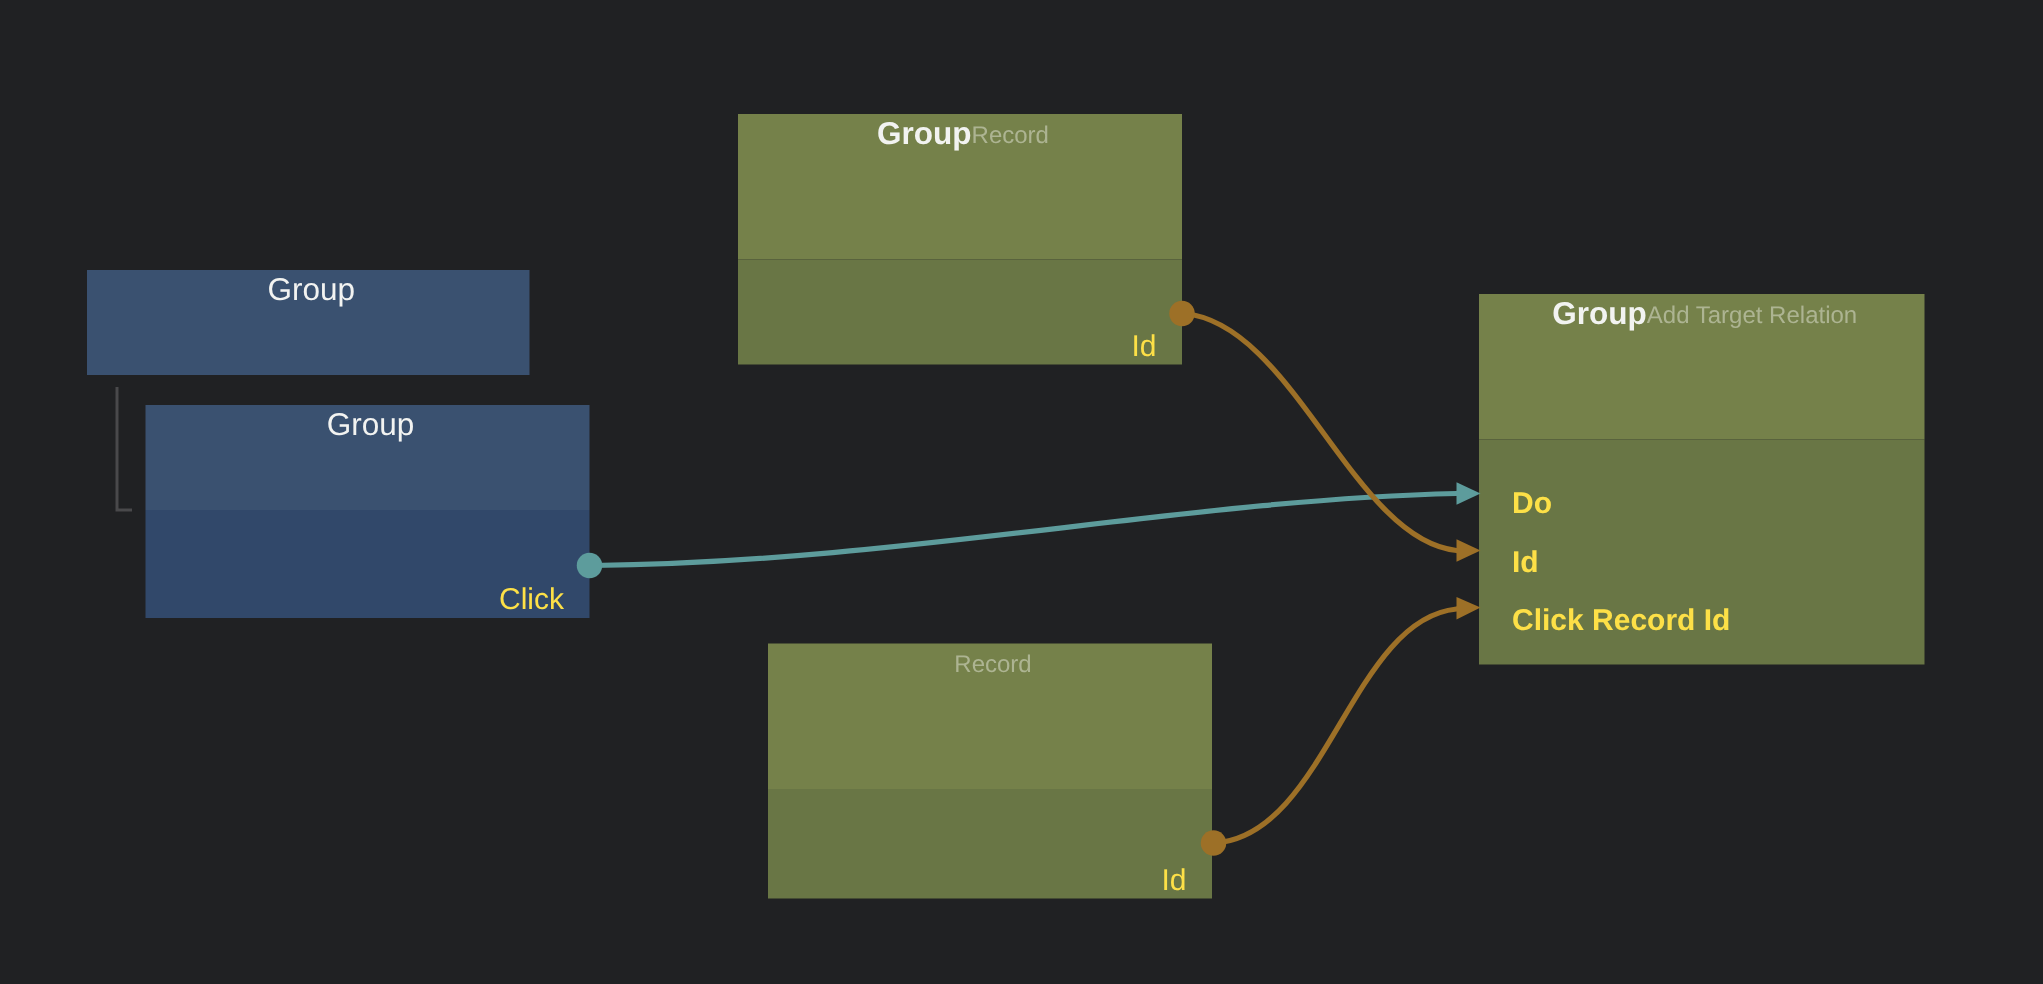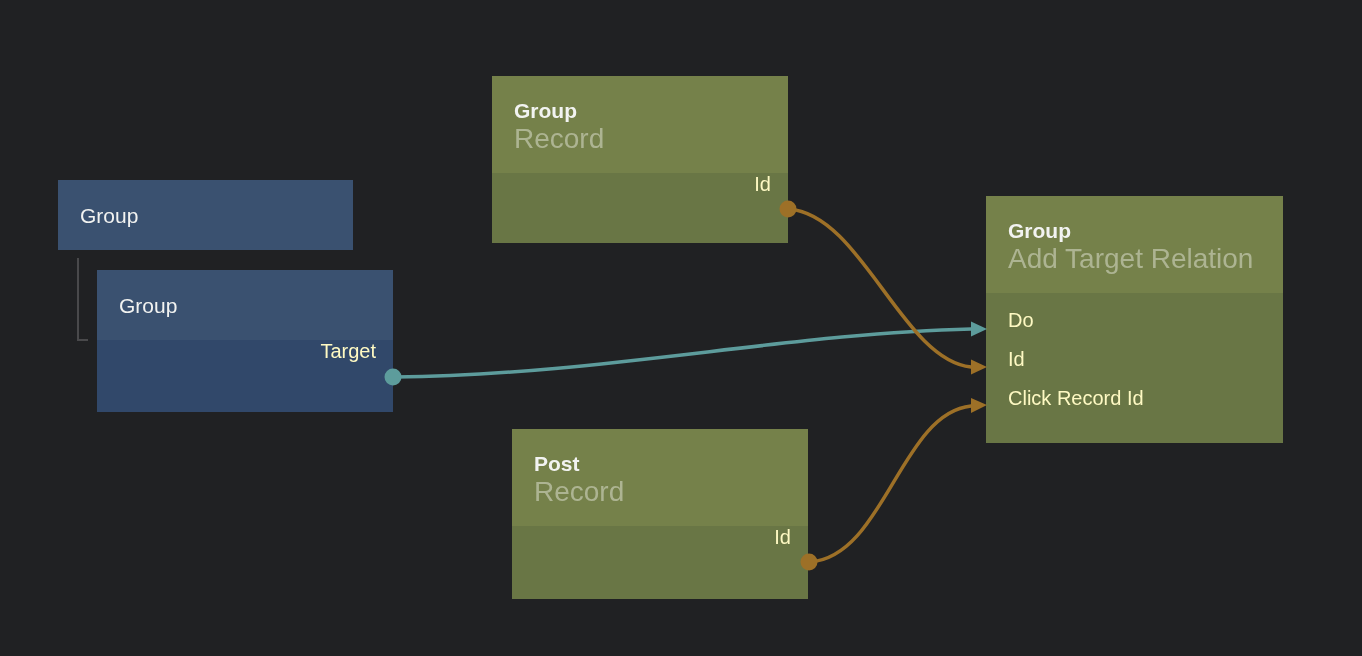--- a/index.html
+++ b/index.html
@@ -7,36 +7,36 @@
     position:relative;
     width:1362px;height:656px;
     background:#202123;
     font-family:"Liberation Sans", sans-serif;
     overflow:hidden;
   }
   .node{position:absolute;}
   .node-header{
     box-sizing:border-box;
     padding:0 18px 0 22px;
-    display:flex;flex-direction:column;justify-content:center;
+    display:flex;justify-content:center;
   }
   .node-title{
     font-size:21px;line-height:27px;color:#f2f3f1;font-weight:600;
     white-space:nowrap;
   }
   .node-title.plain{font-weight:400;}
   .node-subtitle{
-    font-size:28px;line-height:29px;color:#adb492;font-weight:400;
+    font-size:16px;line-height:29px;color:#adb492;font-weight:400;
     white-space:nowrap;
   }
   .node-body{box-sizing:border-box;}
   .port-row{
     box-sizing:border-box;
-    display:flex;align-items:flex-start;
-    font-size:20px;color:#fef9c3;
+    display:flex;align-items:flex-end;
+    font-size:20px;color:#fde047;
     white-space:nowrap;
   }
   .port-row.output{justify-content:flex-end;padding-right:17px;height:100%;}
   .port-row.input{justify-content:flex-start;padding-left:22px;height:39px;}
 
   
   .blue-header{background:#3a5170;}
   .blue-body{background:#31486a;}
   
   .green-header{background:#75814a;}
@@ -52,21 +52,21 @@
   #node-group-record{left:492px;top:76px;width:296px;height:167px;}
   #node-group-record .node-header{height:97px;}
   #node-group-record .node-body{height:70px;}
 
   #node-post-record{left:512px;top:429px;width:296px;height:170px;}
   #node-post-record .node-header{height:97px;}
   #node-post-record .node-body{height:73px;}
 
   #node-add-record-relation{left:986px;top:196px;width:297px;height:247px;}
   #node-add-record-relation .node-header{height:97px;}
-  #node-add-record-relation .node-body{height:150px;padding-top:16px;}
+  #node-add-record-relation .node-body{height:150px;padding-top:16px;font-weight:bold;}
 
   .wires{position:absolute;left:0;top:0;width:1362px;height:656px;pointer-events:none;}
   .wires .hit{pointer-events:stroke;}
 </style>
 </head>
 <body>
 
 <div class="canvas">
 
   <div class="node" id="node-group">
@@ -74,40 +74,39 @@
       <div class="node-title plain">Group</div>
     </div>
   </div>
 
   <div class="node" id="node-button">
     <div class="node-header blue-header">
       <div class="node-title plain">Group</div>
     </div>
     <div class="node-body blue-body">
       <div class="port-row output">
-        <span>Target</span>
+        <span>Click</span>
       </div>
     </div>
   </div>
 
   <div class="node" id="node-group-record">
     <div class="node-header green-header">
       <div class="node-title">Group</div>
       <div class="node-subtitle">Record</div>
     </div>
     <div class="node-body green-body">
       <div class="port-row output">
         <span>Id</span>
       </div>
     </div>
   </div>
 
   <div class="node" id="node-post-record">
     <div class="node-header green-header">
-      <div class="node-title">Post</div>
       <div class="node-subtitle">Record</div>
     </div>
     <div class="node-body green-body">
       <div class="port-row output">
         <span>Id</span>
       </div>
     </div>
   </div>
 
   <div class="node" id="node-add-record-relation">

